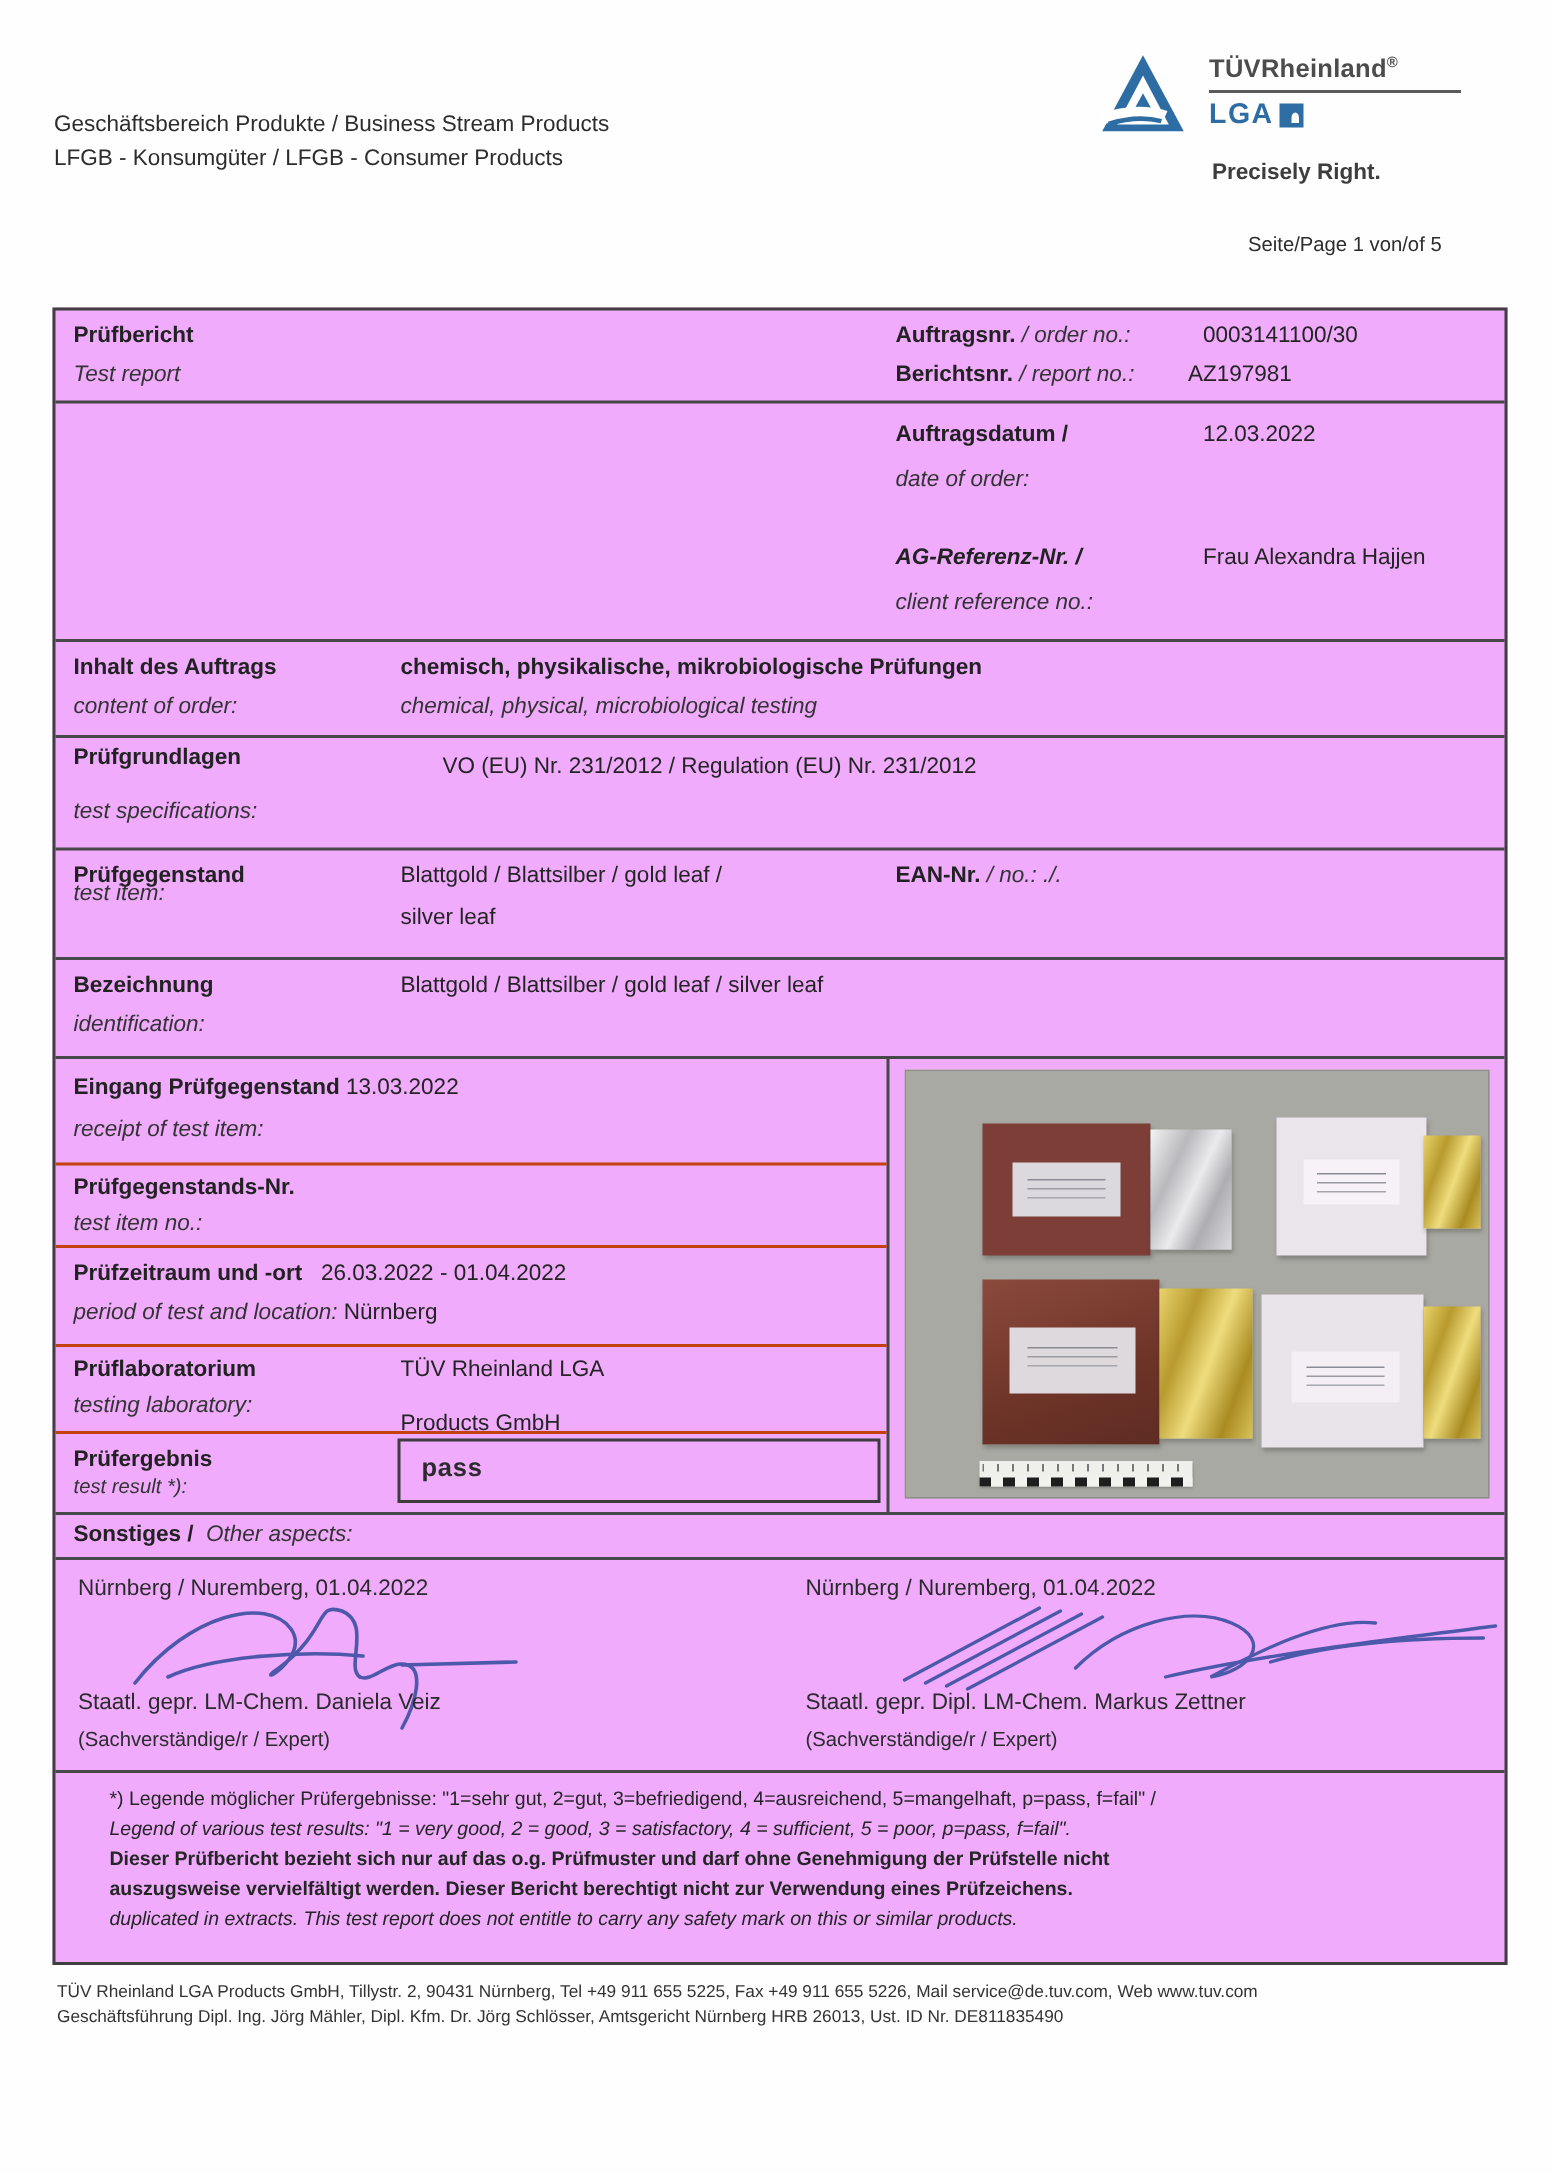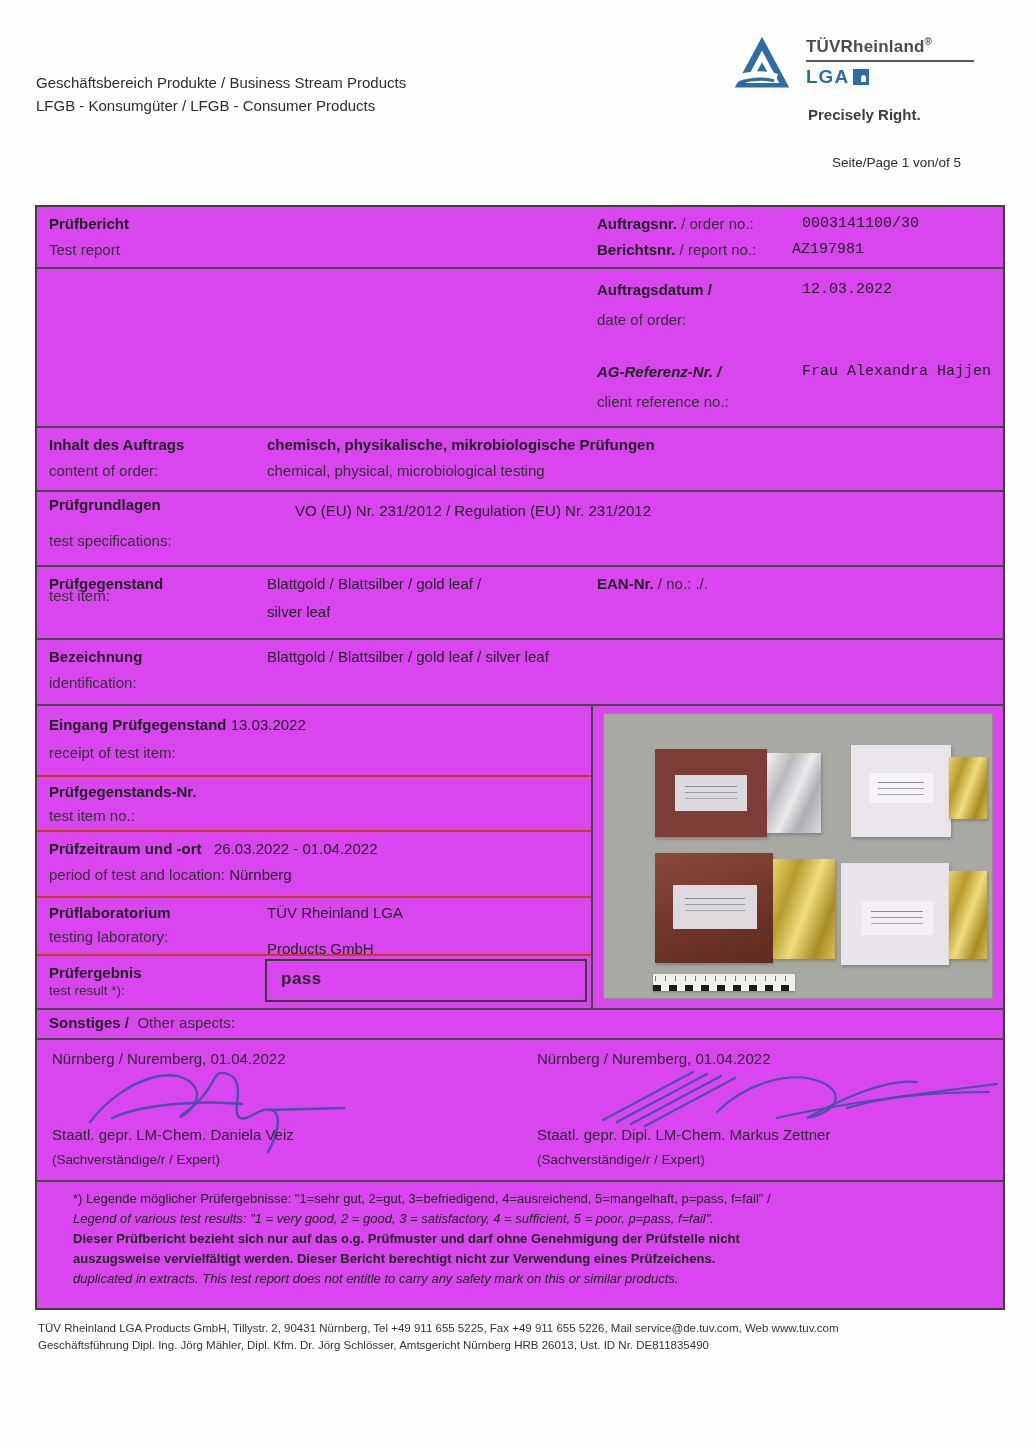--- a/index.html
+++ b/index.html
@@ -5,48 +5,48 @@
   * { margin:0; padding:0; box-sizing:border-box; }
   html,body { background:#e8e8e8; }
   .page {
     position:relative; width:1036px; height:1448px; margin:0 auto;
     background:#fefefe; color:#2b2b2b;
     font-family:"Liberation Sans", sans-serif; font-size:15px;
     overflow:hidden;
   }
   .abs { position:absolute; }
   .b { font-weight:bold; color:#222; }
-  .i { color:#333; }
+  .i { font-style:italic; color:#333; }
   .val { color:#242424; }
 
   
   .dept { left:36px; font-size:15px; color:#2d2d2d; }
   .logo-tri { left:733px; top:34px; }
   .brandword { left:806px; top:36px; font-size:17px; font-weight:bold; color:#4c4c4c; letter-spacing:.2px; }
   .brandword sup { font-size:10px; }
   .brandrule { left:806px; top:60px; width:168px; height:2px; background:#5a5a5a; }
   .lga-line { left:806px; top:66px; font-size:19px; font-weight:bold; color:#2e6da4; letter-spacing:1px; display:flex; align-items:center; gap:4px; }
   .lga-square { display:inline-block; width:16px; height:16px; background:#2e6da4; position:relative; }
   .lga-square::after { content:""; position:absolute; right:3px; bottom:3px; width:5px; height:7px; background:#fff; border-radius:50% 50% 0 0; }
   .tagline { left:808px; top:106px; font-size:15px; font-weight:bold; color:#3d3d3d; }
   .pageno { left:832px; top:155px; font-size:13.5px; color:#2d2d2d; }
 
   
-  .tbl { position:absolute; left:35px; top:205px; width:970px; border:2px solid #3f3f3f; background:#d946ef; }
+  .tbl { position:absolute; left:35px; top:205px; width:970px; border:2px solid #3f3f3f; background:#f0abfc; }
   .trow { position:relative; border-top:2px solid #474747; }
   .trow:first-child { border-top:none; }
   .r1 { height:60px; } .r2 { height:159px; } .r3 { height:64px; }
   .r4 { height:75px; } .r5 { height:73px; } .r6 { height:66px; }
   .r7 { height:304px; display:flex; }
   .r8 { height:30px; } .r9 { height:142px; } .r10 { height:128px;padding-left:24px; }
 
   .labcol { position:absolute; left:12px; }
   .valcol { position:absolute; left:230px; }
   .rlab { position:absolute; left:560px; }
-  .rval { position:absolute; left:765px;font-family:Liberation Mono, monospace; }
+  .rval { position:absolute; left:765px; }
 
   .subcol { width:556px; border-right:2px solid #474747; }
   .subrow { position:relative; border-top:2px solid #c2410c; }
   .subrow:first-child { border-top:none; }
   .sA { height:69px; } .sB { height:55px; } .sC { height:66px; } .sD { height:58px; } .sE { height:50px; }
   .passbox { position:absolute; left:228px; top:3px; width:322px; height:43px; border:2px solid #3c3c3c; font-weight:bold; font-size:17px; padding:8px 0 0 14px; letter-spacing:.5px; }
 
   .photocell { flex:1; position:relative; }
   .photo { position:absolute; left:10px; top:7px; width:390px; height:286px; background:#a9a9a4; box-shadow:0 0 0 1px #8f8f8a inset; }
   .pkg { position:absolute; box-shadow:1px 2px 3px rgba(60,60,55,.35); }

